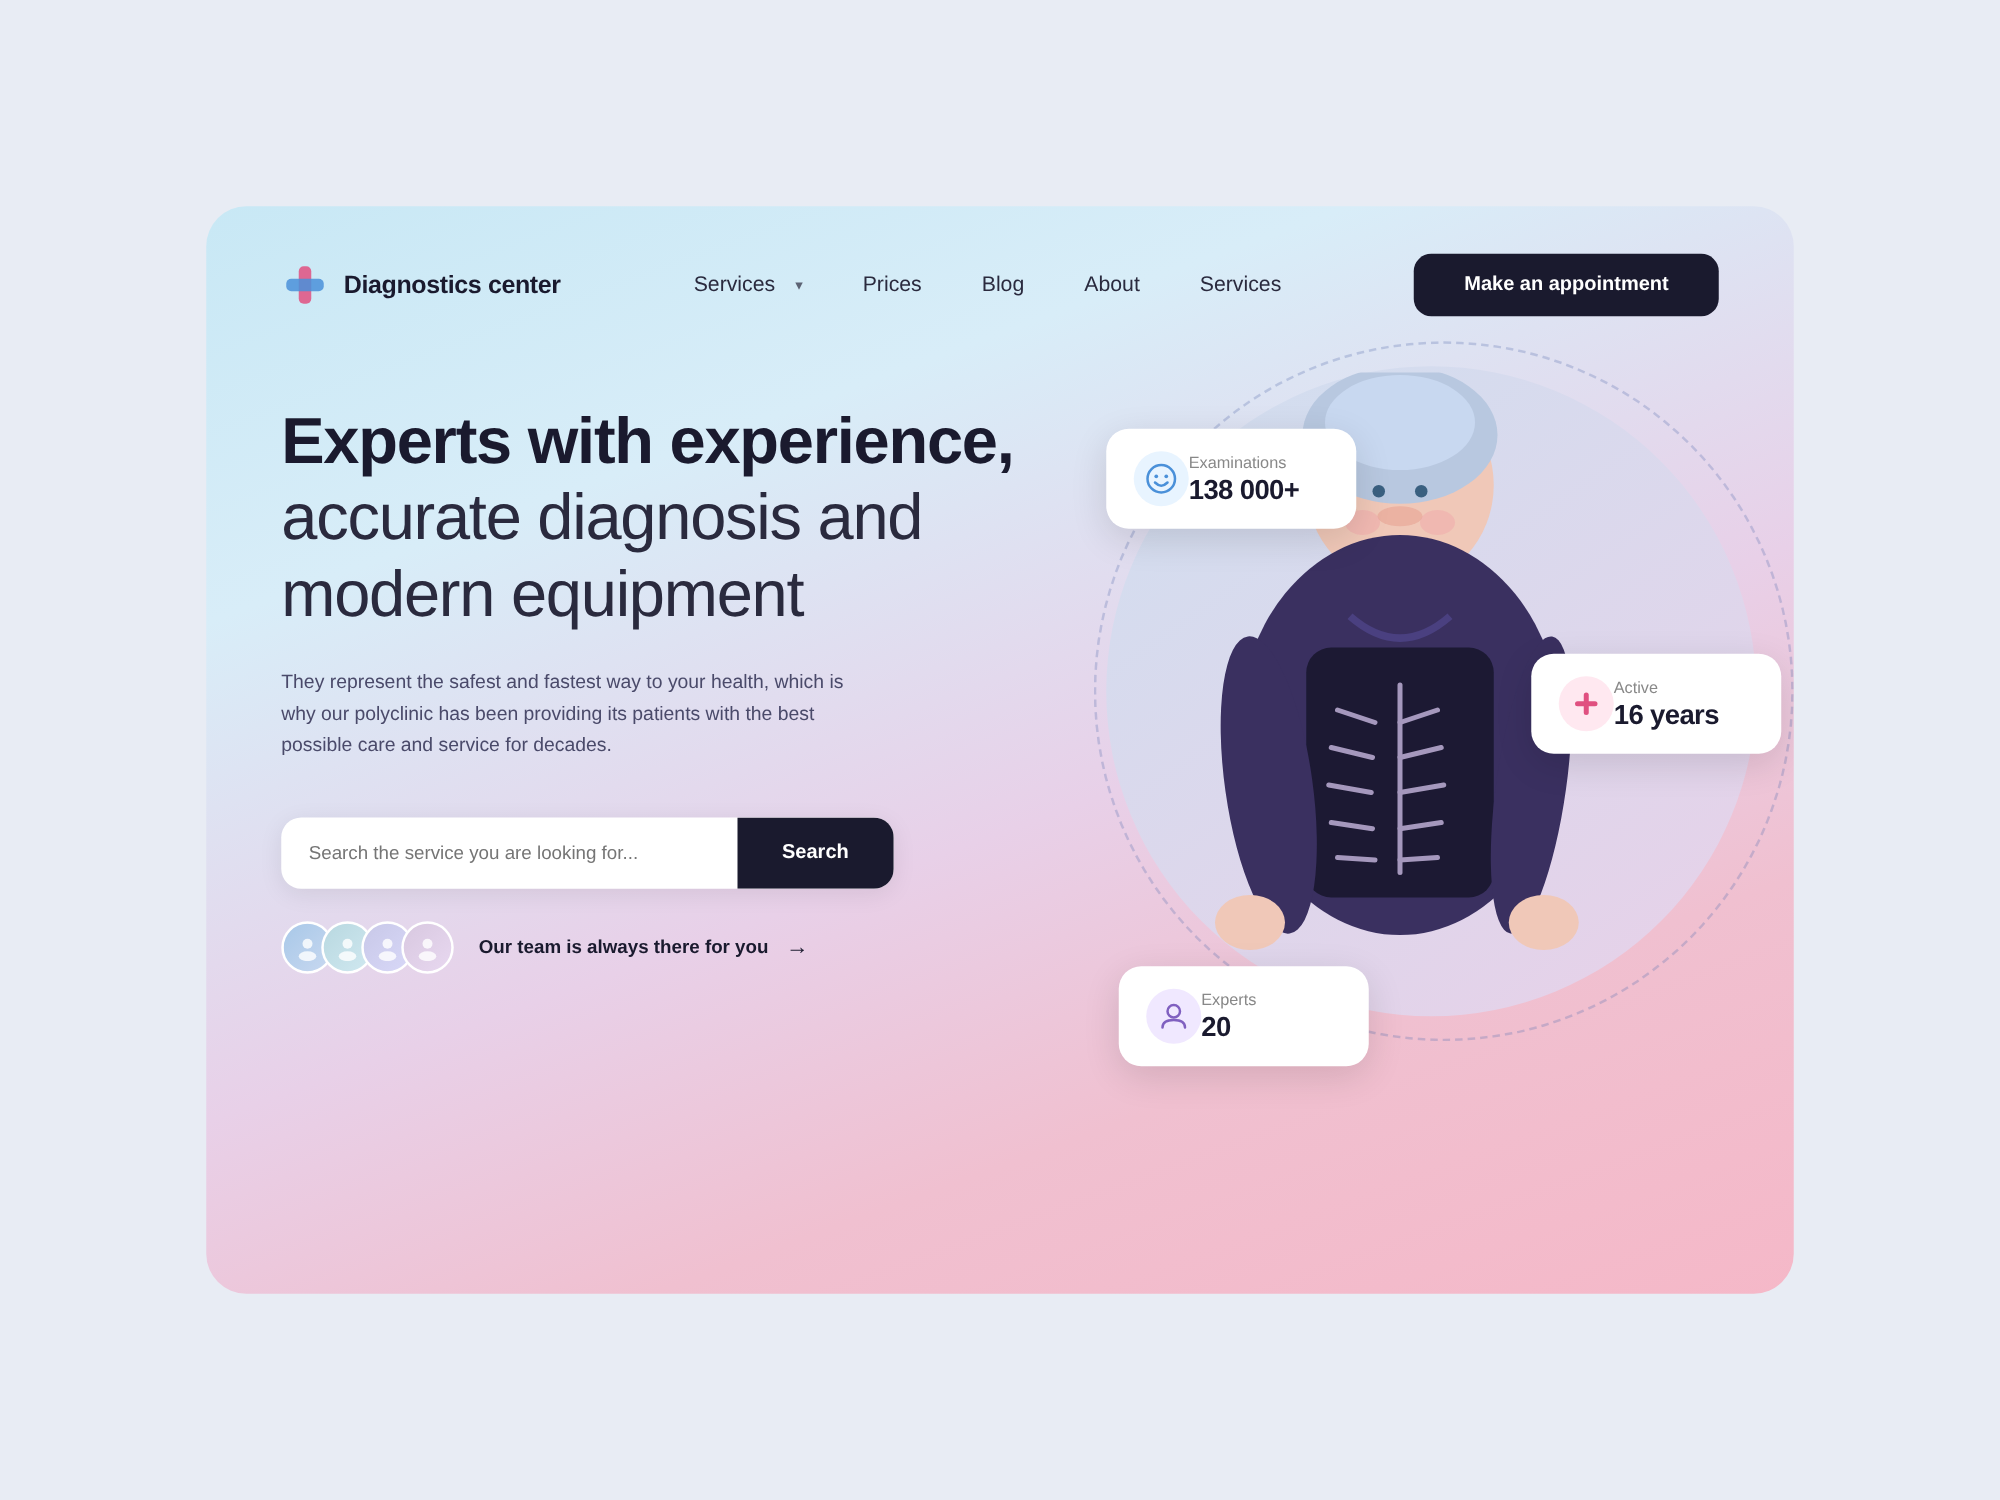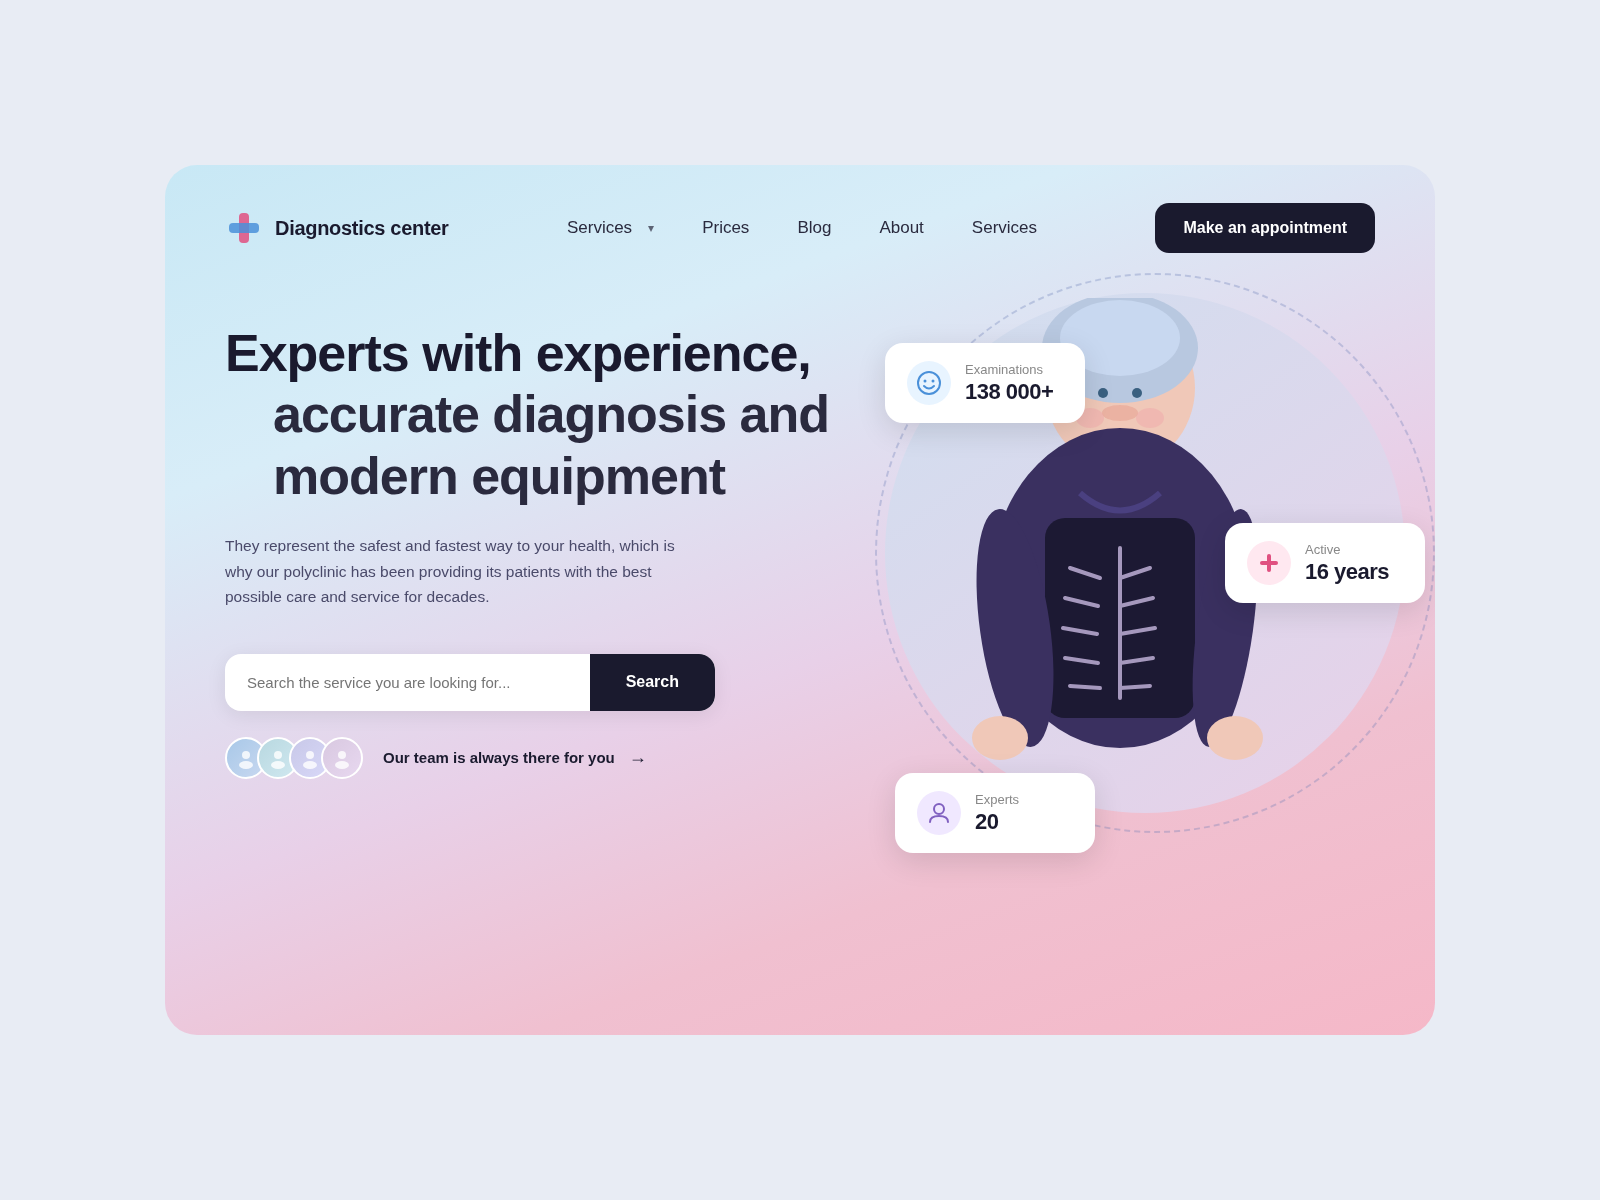--- a/index.html
+++ b/index.html
@@ -73,21 +73,21 @@
     .nav-link .chevron {
       font-size: 12px;
       opacity: 0.7;
     }
 
     .btn-appointment {
       background: #1a1a2e;
       color: #ffffff;
       border: none;
       border-radius: 14px;
-      padding: 16px 28px;
+      padding: 16px 40px;
       font-size: 16px;
       font-weight: 600;
       cursor: pointer;
       white-space: nowrap;
     }
 
     
     .hero {
       display: flex;
       align-items: flex-start;
@@ -104,23 +104,22 @@
     .hero-title {
       font-size: 52px;
       font-weight: 800;
       color: #1a1a2e;
       line-height: 1.18;
       letter-spacing: -1px;
       margin-bottom: 26px;
     }
 
     .hero-title .light {
-      font-weight: 700;
+      font-weight: 400;
       color: #2a2a3e;
-      margin-left: 48px;
     }
 
     .hero-desc {
       font-size: 15.5px;
       color: #4a4a6a;
       line-height: 1.65;
       max-width: 480px;
       margin-bottom: 44px;
     }
 
@@ -235,21 +234,20 @@
 
     
     .stat-card {
       position: absolute;
       background: #ffffff;
       border-radius: 18px;
       padding: 18px 22px;
       box-shadow: 0 8px 30px rgba(0,0,0,0.12);
       display: flex;
       align-items: center;
-      gap: 14px;
       min-width: 200px;
     }
 
     .stat-card.examinations {
       top: 30px;
       left: -20px;
     }
 
     .stat-card.active {
       top: 210px;

